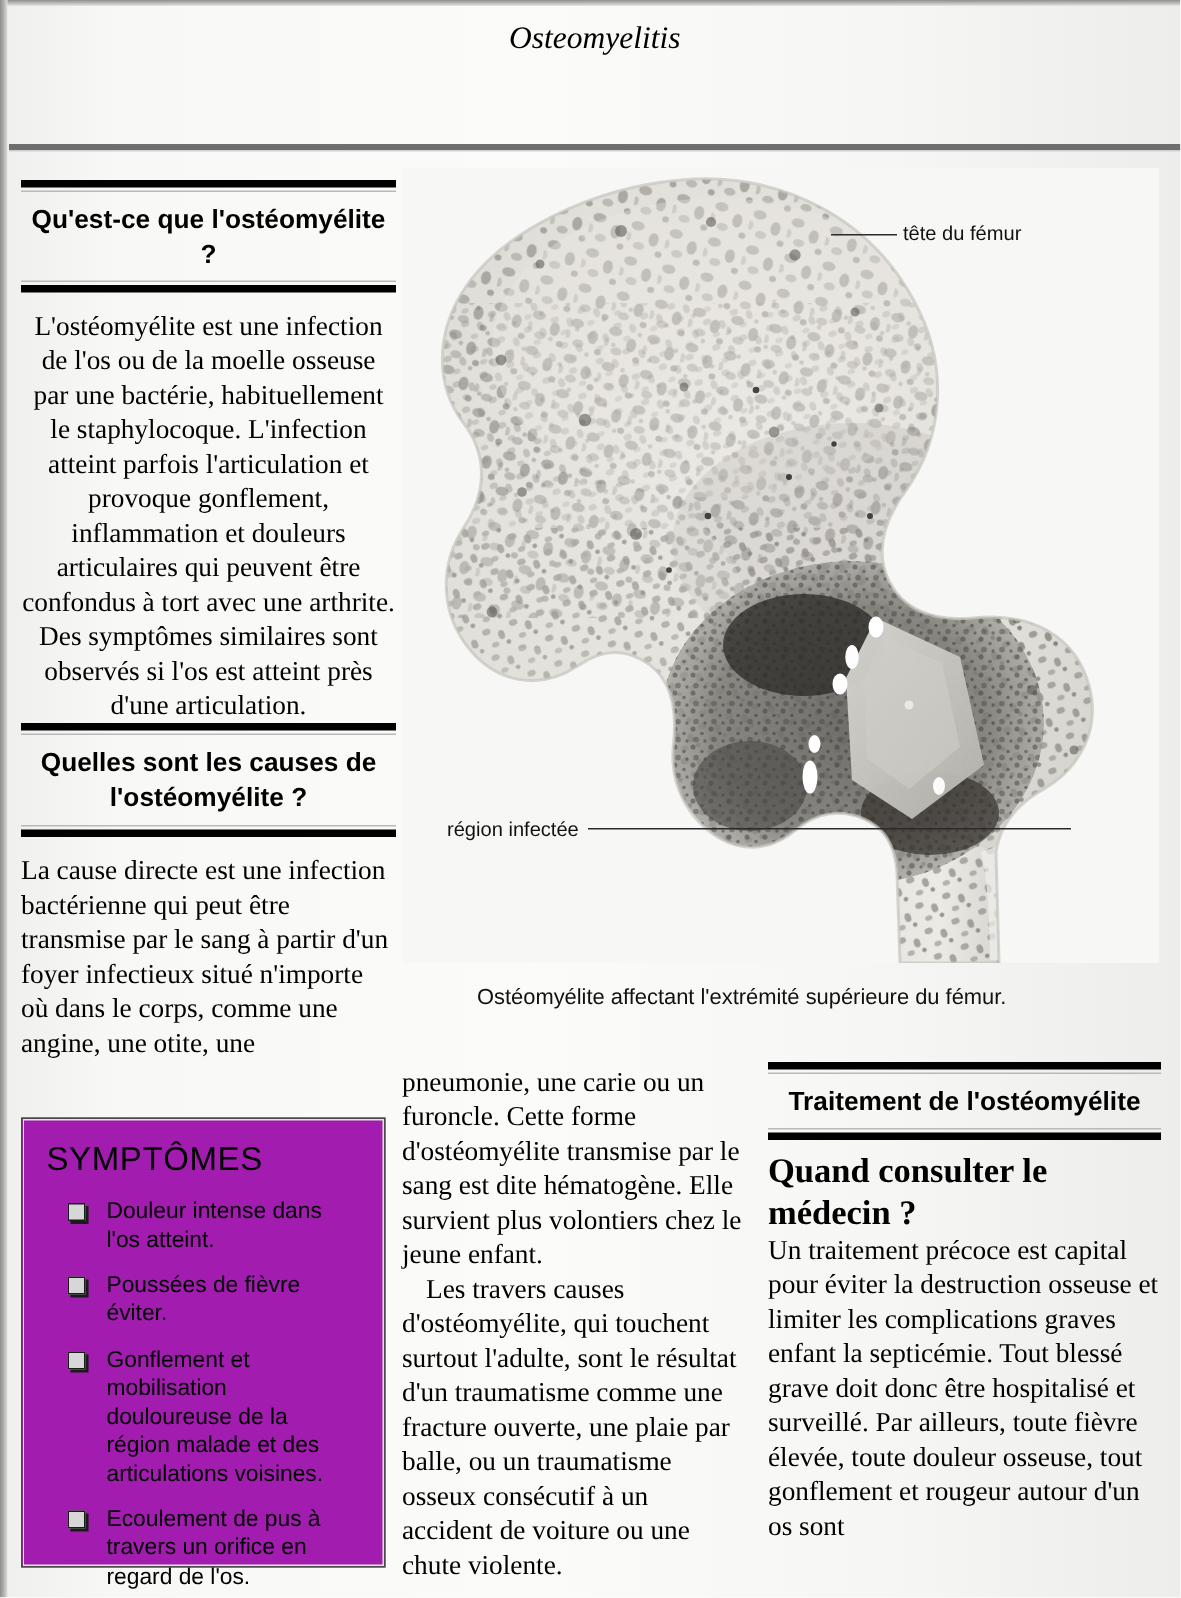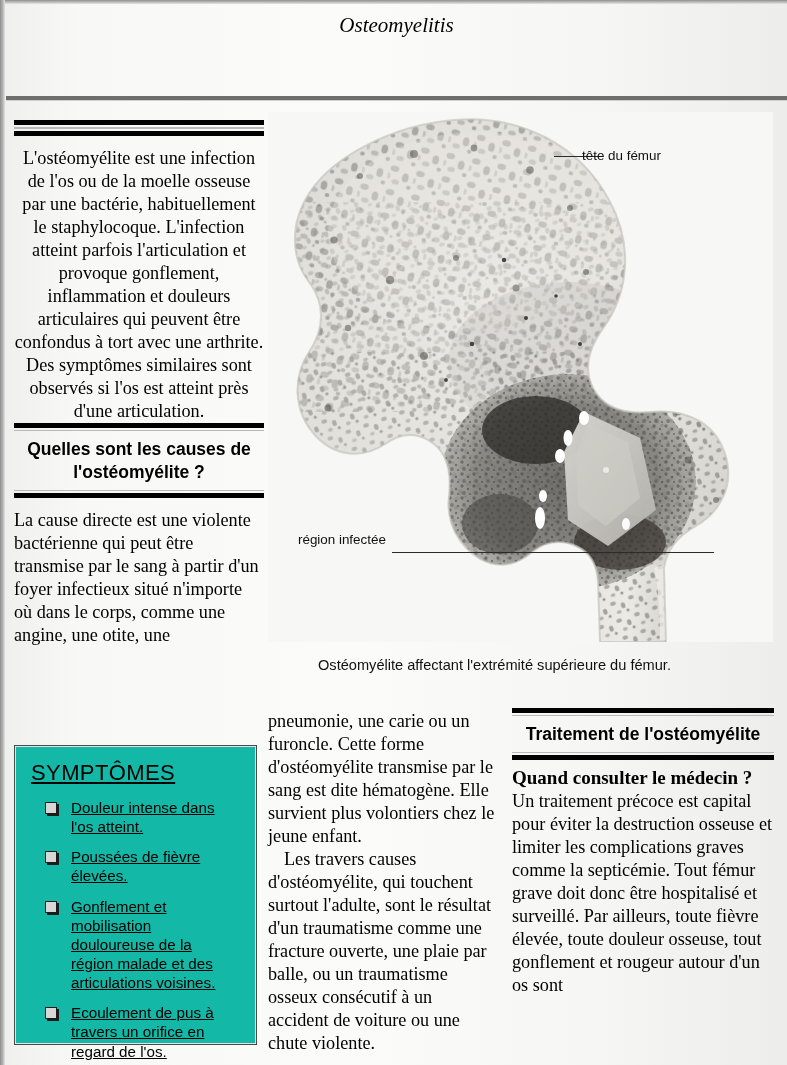--- a/index.html
+++ b/index.html
@@ -114,25 +114,24 @@
   }
   .col-left .block2 { }
 
   
   .sym-box {
     position: absolute;
     left: 14px;
     top: 745px;
     width: 243px;
     height: 300px;
-    background: #14b8a6;
+    background: #a21caf;
     border: 1.5px solid #4a4a4a;
     box-sizing: border-box;
     box-shadow: inset 0 0 0 1px #e3e3e3;
-    text-decoration: underline;
   }
   .sym-title {
     font-family: "Liberation Sans", sans-serif;
     font-size: 22px;
     letter-spacing: 0.4px;
     margin: 14px 0 9px 16px;
   }
   .sym-list { margin: 12px; padding: 0; list-style: none; }
   .sym-list li {
     font-family: "Liberation Sans", sans-serif;
@@ -165,21 +164,21 @@
   
   .col-right {
     position: absolute;
     left: 512px;
     top: 708px;
     width: 262px;
   }
   .sub-head {
     font-family: "Liberation Serif", serif;
     font-weight: bold;
-    font-size: 19px;
+    font-size: 23px;
     line-height: 1.2;
     margin: 7px 0 0 0;
   }
 
   
   .figure {
     position: absolute;
     left: 268px;
     top: 112px;
     width: 505px;
@@ -201,22 +200,22 @@
     color: #111;
     margin-left: 48px;
   }
   .lbl {
     position: absolute;
     font-family: "Liberation Sans", sans-serif;
     font-size: 13.4px;
     color: #111;
     white-space: nowrap;
   }
-  .lbl-head { left: 314px; top: 36px; }
-  .lbl-region { left: 30px; top: 420px; }
+  .lbl-head { left: 334px; top: 36px; }
+  .lbl-region { left: 30px; top: 433px; }
   .leader {
     position: absolute;
     height: 1px;
     background: #2b2b2b;
   }
   .leader-head { left: 286px; top: 44px; width: 44px; }
   .leader-region { left: 124px; top: 440px; width: 322px; }
 </style>
 </head>
 <body>
@@ -230,49 +229,50 @@
     <div class="title-en">Osteomyelitis</div>
   </div>
   <div class="masthead-rule"></div>
   <div class="masthead-rule-thin"></div>
 
   <div class="col-left">
 
     <div>
       <div class="rule-top"></div>
       <div class="rule-top-thin"></div>
+      <div class="sec-head">Qu'est-ce que l'ostéomyélite ?</div>
       <div class="rule-bot-thin"></div>
       <div class="rule-bot"></div>
       <div class="body-serif" style="margin-top:11px;text-align:center;">
         <p>L'ostéomyélite est une infection de l'os ou de la moelle osseuse par une bactérie, habituellement le staphylocoque. L'infection atteint parfois l'articulation et provoque gonflement, inflammation et douleurs articulaires qui peuvent être confondus à tort avec une arthrite. Des symptômes similaires sont observés si l'os est atteint près d'une articulation.</p>
       </div>
     </div>
 
     <div class="block2">
       <div class="rule-top"></div>
       <div class="rule-top-thin"></div>
       <div class="sec-head">Quelles sont les causes de l'ostéomyélite ?</div>
       <div class="rule-bot-thin"></div>
       <div class="rule-bot"></div>
       <div class="body-serif" style="margin-top:11px;">
-        <p>La cause directe est une violente bactérienne qui peut être transmise par le sang à partir d'un foyer infectieux situé n'importe où dans le corps, comme une angine, une otite, une</p>
+        <p>La cause directe est une infection bactérienne qui peut être transmise par le sang à partir d'un foyer infectieux situé n'importe où dans le corps, comme une angine, une otite, une</p>
       </div>
     </div>
   </div>
 
   <div class="sym-box">
     <div class="sym-title">SYMPTÔMES</div>
     <ul class="sym-list">
       <li>
         <span class="sym-bullet"></span>
         <span>Douleur intense dans l'os atteint.</span>
       </li>
       <li>
         <span class="sym-bullet"></span>
-        <span>Poussées de fièvre élevées.</span>
+        <span>Poussées de fièvre éviter.</span>
       </li>
       <li>
         <span class="sym-bullet"></span>
         <span>Gonflement et mobilisation douloureuse de la région malade et des articulations voisines.</span>
       </li>
       <li>
         <span class="sym-bullet"></span>
         <span>Ecoulement de pus à travers un orifice en regard de l'os.</span>
       </li>
     </ul>
@@ -435,17 +435,17 @@
   </div>
 
   <div class="col-right">
     <div class="rule-top"></div>
     <div class="rule-top-thin"></div>
     <div class="sec-head">Traitement de l'ostéomyélite</div>
     <div class="rule-bot-thin"></div>
     <div class="rule-bot"></div>
     <div class="sub-head">Quand consulter le médecin ?</div>
     <div class="body-serif">
-      <p>Un traitement précoce est capital pour éviter la destruction osseuse et limiter les complications graves comme la septicémie. Tout fémur grave doit donc être hospitalisé et surveillé. Par ailleurs, toute fièvre élevée, toute douleur osseuse, tout gonflement et rougeur autour d'un os sont</p>
+      <p>Un traitement précoce est capital pour éviter la destruction osseuse et limiter les complications graves enfant la septicémie. Tout blessé grave doit donc être hospitalisé et surveillé. Par ailleurs, toute fièvre élevée, toute douleur osseuse, tout gonflement et rougeur autour d'un os sont</p>
     </div>
   </div>
 
 </div>
 
 </body></html>

